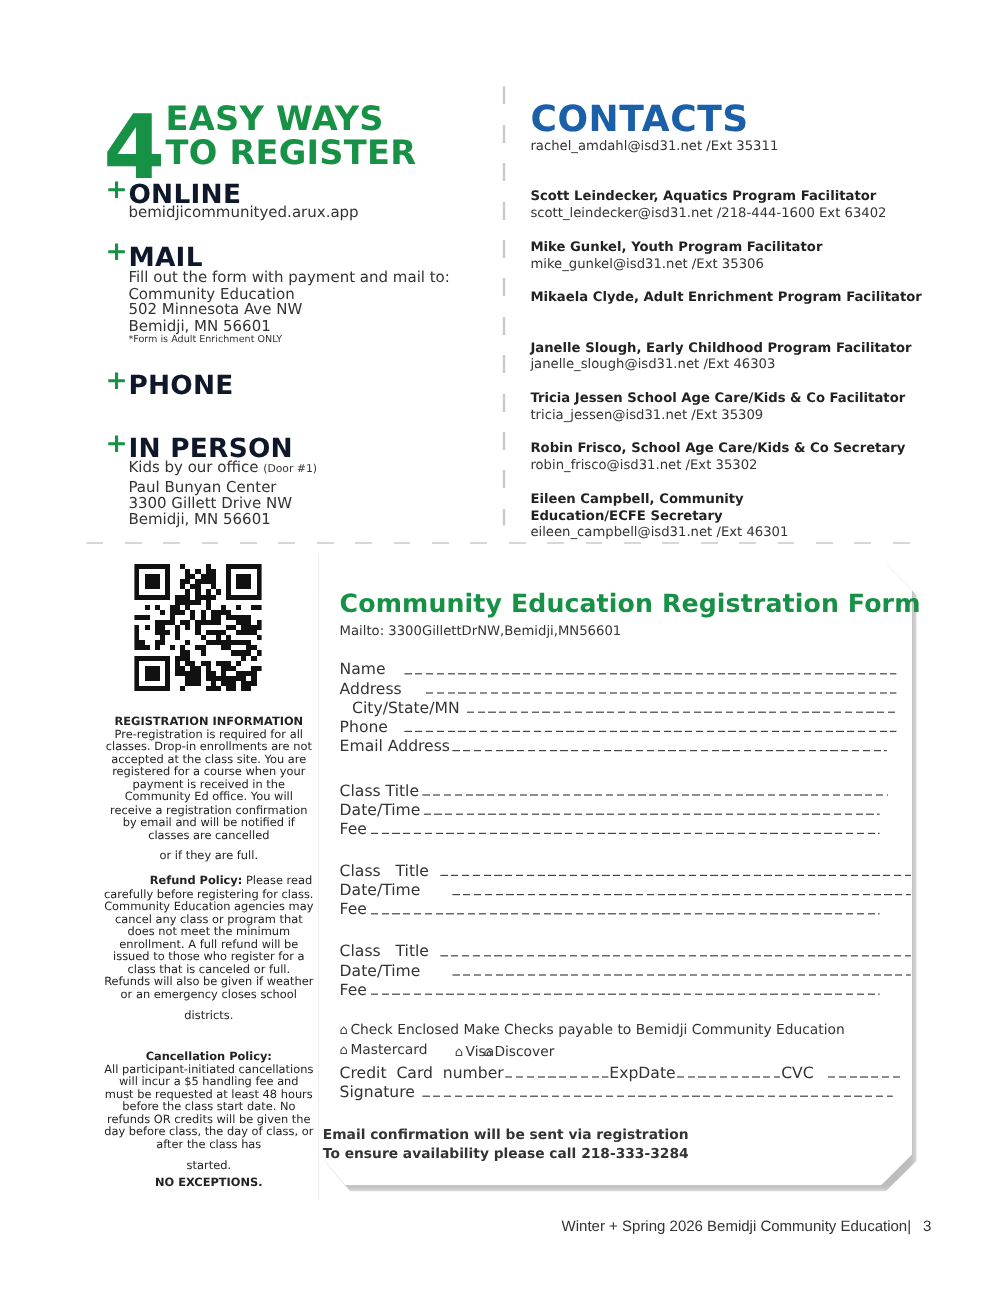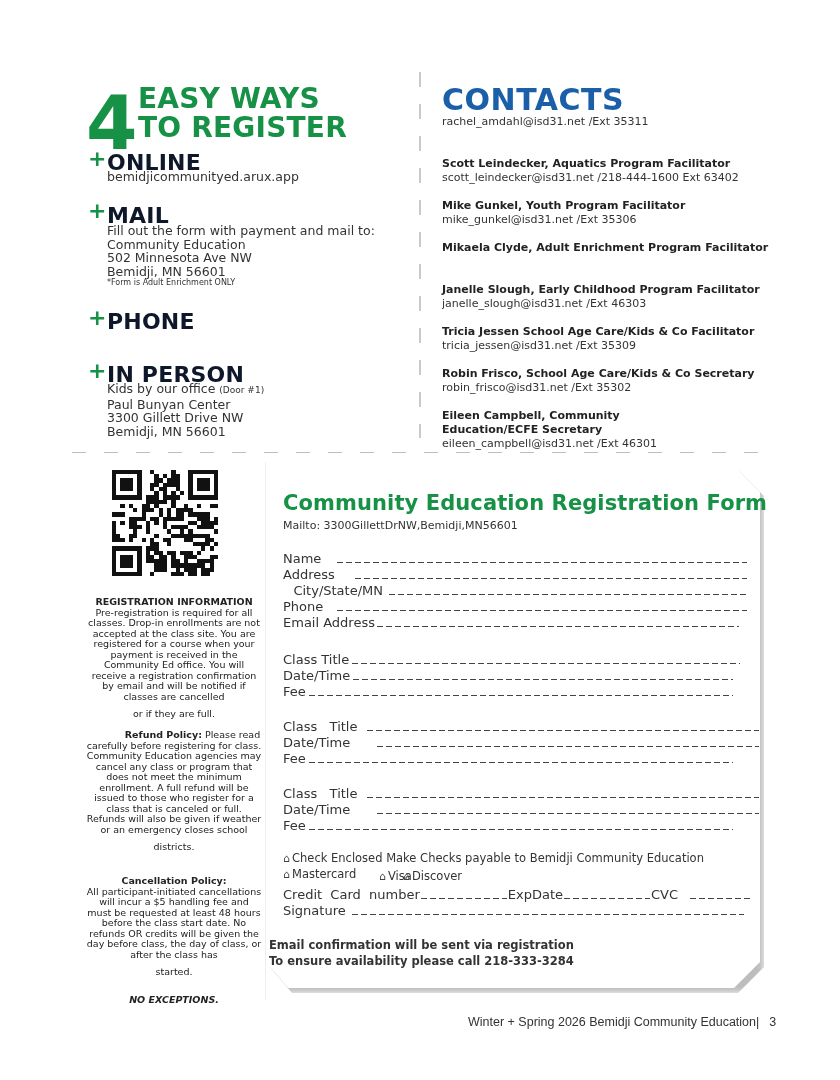--- a/index.html
+++ b/index.html
@@ -373,21 +373,21 @@
 
 <div class="abs info" style="top:730px;">
   <div><b>Refund Policy:</b><span> Please read carefully before registering for class. Community Education agencies may cancel any class or program that does not meet the minimum enrollment. A full refund will be issued to those who register for a class that is canceled or full. Refunds will also be given if weather or an emergency closes school</span></div>
   <div style="margin-top:7px;">districts.</div>
 </div>
 
 <div class="abs info" style="top:876px;">
   <div style="font-weight:bold;">Cancellation Policy:</div>
   <div>All participant-initiated cancellations will incur a $5 handling fee and must be requested at least 48 hours before the class start date. No refunds OR credits will be given the day before class, the day of class, or after the class has</div>
   <div style="margin-top:7px;">started.</div>
-  <div style="margin-top:17px;font-weight:bold;font-style:italic;">NO EXCEPTIONS.</div>
+  <div style="margin-top:3px;font-weight:bold;">NO EXCEPTIONS.</div>
 </div>
 
 <div class="abs col-sep"></div>
 
 <div class="abs card-shadow"></div>
 <div class="abs card"></div>
 
 <div class="abs form-title">Community Education Registration Form</div>
 <div class="abs mailto">Mailto: 3300GillettDrNW,Bemidji,MN56601</div>
 

